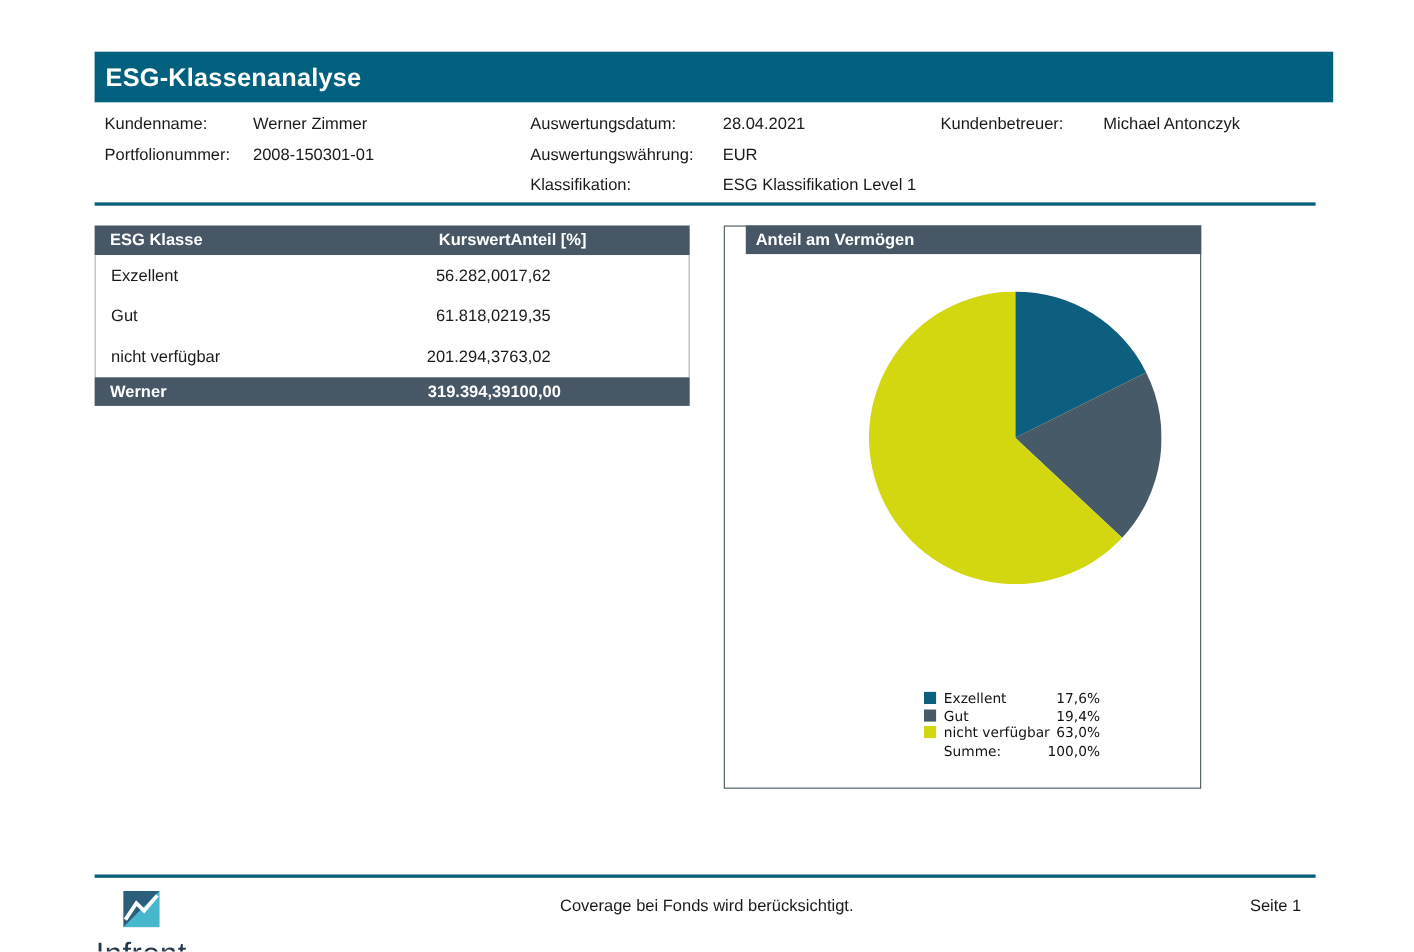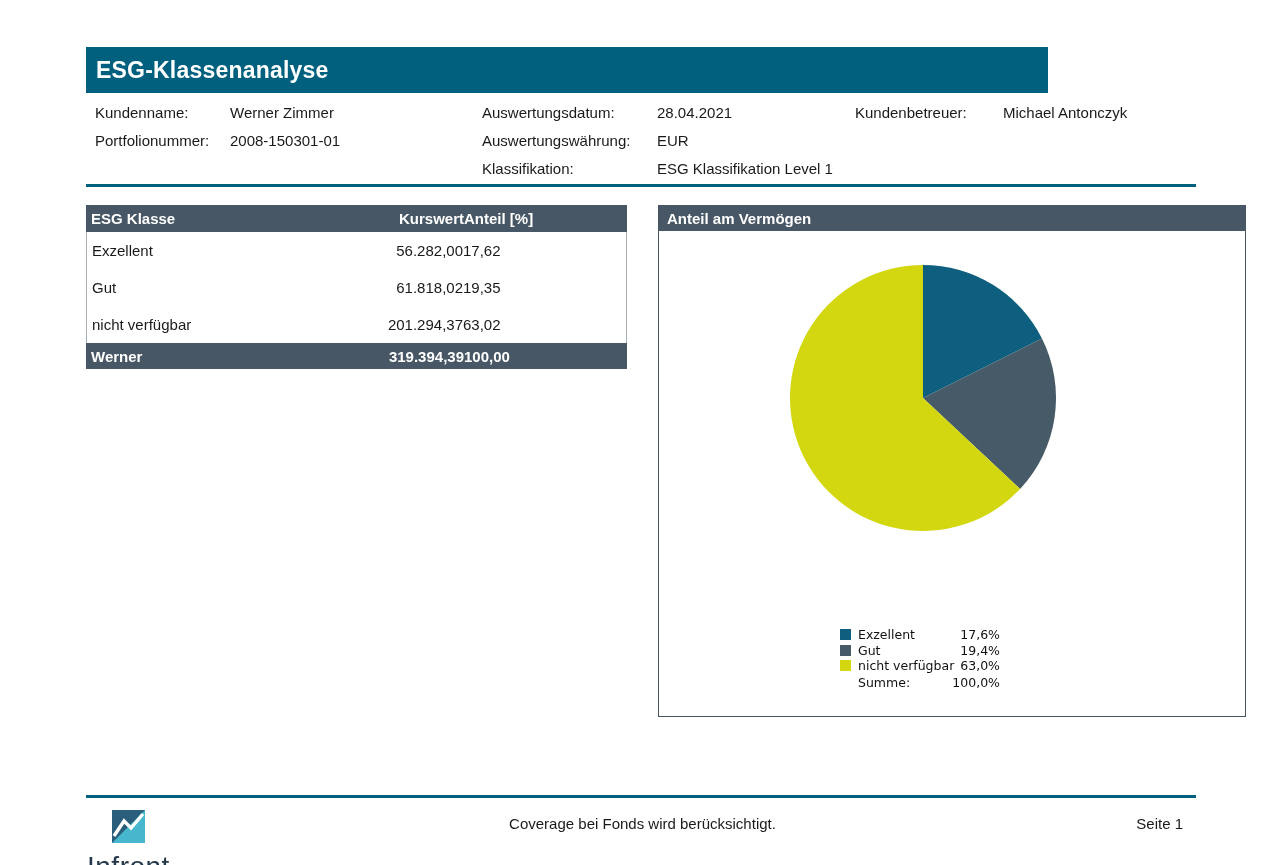--- a/index.html
+++ b/index.html
@@ -1,48 +1,48 @@
 <!DOCTYPE html>
 <html><head>
 <meta charset="utf-8">
 <style>
   * { margin:0; padding:0; box-sizing:border-box; }
   html,body { width:1285px; height:865px; background:#ffffff; }
   body { position:relative; font-family:"Liberation Sans", sans-serif; color:#1a1a1a; overflow:hidden; }
 
   
-  .title-bar { position:absolute; left:86px; top:47px; width:962px; height:46px;
+  .title-bar { position:absolute; left:86px; top:47px; width:1126px; height:46px;
     background:#02607F; display:flex; align-items:center; padding-left:10px; }
   .title-bar h1 { color:#ffffff; font-size:23px; font-weight:bold; letter-spacing:0.2px; }
 
   
   .info { position:absolute; left:86px; top:98px; width:1110px; height:84px; font-size:15px; }
   .info-block { position:absolute; top:0; }
   .info-block .pair { display:flex; height:28px; align-items:center; }
   .b1 { left:9px; }  .b1 .lbl { width:135px; }
   .b2 { left:396px; } .b2 .lbl { width:175px; }
   .b3 { left:769px; } .b3 .lbl { width:148px; }
 
   .rule-top { position:absolute; left:86px; top:184px; width:1110px; height:3px; background:#02607F; }
 
   
   .esg-table { position:absolute; left:86px; top:205px; width:541px; }
   .t-head, .t-foot { background:#475766; color:#ffffff; font-weight:bold; display:flex; align-items:center; }
   .t-head { height:27px; }
   .t-foot { height:26px; }
   .t-body { border-left:1px solid #a8aeb4; border-right:1px solid #a8aeb4; background:#ffffff; }
   .t-row { display:flex; align-items:center; height:37px; }
-  .c1 { flex:1; padding-left:5px; text-align:left; }
+  .c1 { flex:1; padding-left:14px; text-align:left; }
   .c2 { width:178px; text-align:right; }
   .c3 { width:163px; text-align:left; padding-right:7px; }
   .esg-table { font-size:15px; }
 
   
-  .panel { position:absolute; left:658px; top:205px; width:588px; height:512px;
-    border:1px solid #46565f; background:#ffffff; }
+  .panel { position:absolute; left:658px; top:205px; width:434px; height:512px;
+    border:1px solid #46565f; background:#ffffff;padding-left:20px; }
   .panel-head { height:26px; background:#475766; color:#ffffff; font-weight:bold;
     font-size:15px; display:flex; align-items:center; padding-left:9px; margin:-1px -1px 0 -1px; }
   .pie-wrap { position:absolute; left:131px; top:59px; width:266px; height:266px; }
 
   
   .legend { position:absolute; left:181px; top:421px; width:160px;
     font-family:"DejaVu Sans", sans-serif; font-size:12.5px; color:#111; }
   .lg-row { display:flex; align-items:center; height:15px; margin-bottom:0.5px; }
   .lg-sq { width:11px; height:11px; margin-right:7px; flex:none; }
   .lg-sq.hidden { visibility:hidden; }

